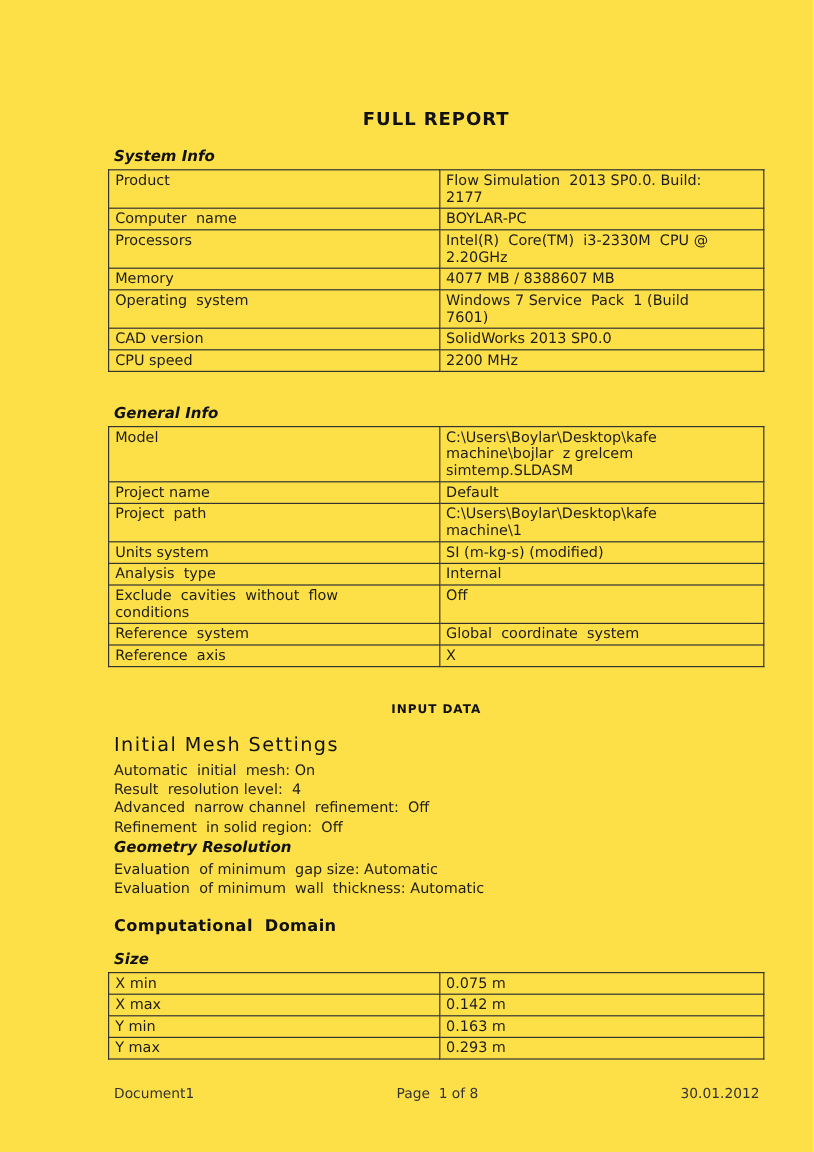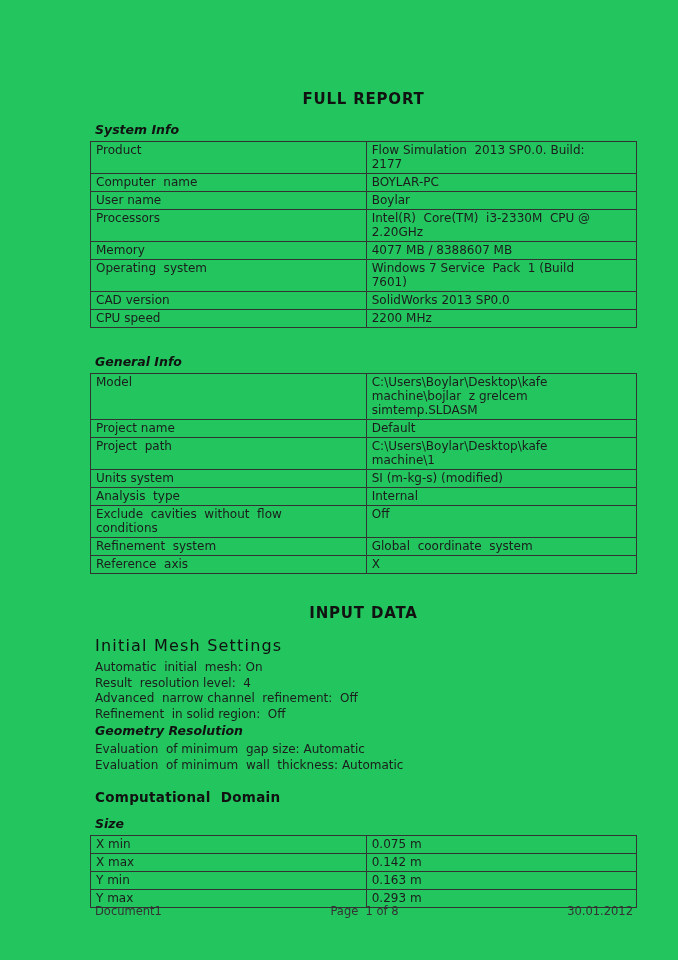--- a/index.html
+++ b/index.html
@@ -6,21 +6,21 @@
   html, body { margin: 0; padding: 0; }
   body {
     width: 678px; height: 960px;
     background: #ffffff;
     font-family: "DejaVu Sans", "Liberation Sans", sans-serif;
     color: #1c1c1c;
   }
   .page {
     position: relative;
     width: 678px; height: 960px;
-    background: #22c55e;
+    background: #fde047;
     overflow: hidden;
   }
   .content {
     padding-top: 90px;
     margin-left: 90px;
     width: 547px;
   }
   .doc-title {
     margin: 0 0 14px 0;
     text-align: center;
@@ -52,21 +52,21 @@
     line-height: 14px;
     padding: 1px 5px 2px 5px;
     vertical-align: top;
     white-space: pre-wrap;
     color: #1c1c1c;
   }
   table.info td.lbl { width: 50.5%; }
   .input-title {
     margin: 30px 0 14px 0;
     text-align: center;
-    font-size: 15px;
+    font-size: 10px;
     font-weight: bold;
     letter-spacing: 0.8px;
     color: #111;
     white-space: pre-wrap;
   }
   .big-heading {
     margin: 0 0 5px 5px;
     font-size: 16px;
     font-weight: normal;
     letter-spacing: 1.2px;
@@ -115,24 +115,20 @@
         <tr>
           <td class="lbl">Product</td>
           <td class="val">Flow Simulation  2013 SP0.0. Build:
 2177</td>
         </tr>
         <tr>
           <td class="lbl">Computer  name</td>
           <td class="val">BOYLAR-PC</td>
         </tr>
         <tr>
-          <td class="lbl">User name</td>
-          <td class="val">Boylar</td>
-        </tr>
-        <tr>
           <td class="lbl">Processors</td>
           <td class="val">Intel(R)  Core(TM)  i3-2330M  CPU @
 2.20GHz</td>
         </tr>
         <tr>
           <td class="lbl">Memory</td>
           <td class="val">4077 MB / 8388607 MB</td>
         </tr>
         <tr>
           <td class="lbl">Operating  system</td>
@@ -175,21 +171,21 @@
         <tr>
           <td class="lbl">Analysis  type</td>
           <td class="val">Internal</td>
         </tr>
         <tr>
           <td class="lbl">Exclude  cavities  without  flow
 conditions</td>
           <td class="val">Off</td>
         </tr>
         <tr>
-          <td class="lbl">Refinement  system</td>
+          <td class="lbl">Reference  system</td>
           <td class="val">Global  coordinate  system</td>
         </tr>
         <tr>
           <td class="lbl">Reference  axis</td>
           <td class="val">X</td>
         </tr>
       </tbody>
     </table>
 
     <h1 class="input-title">INPUT DATA</h1>

